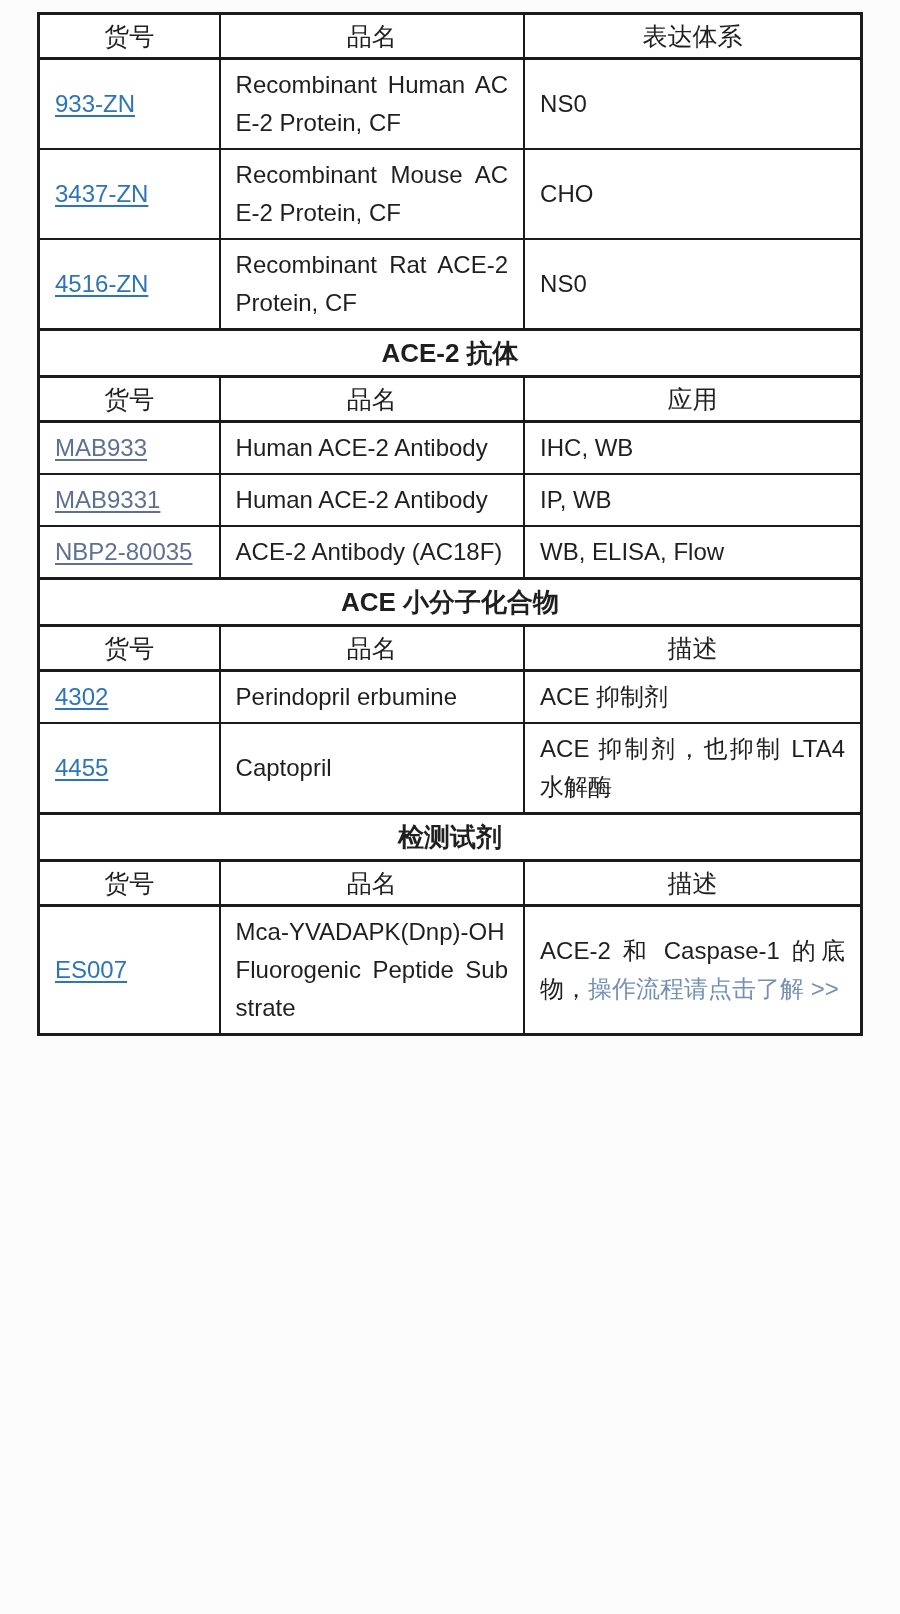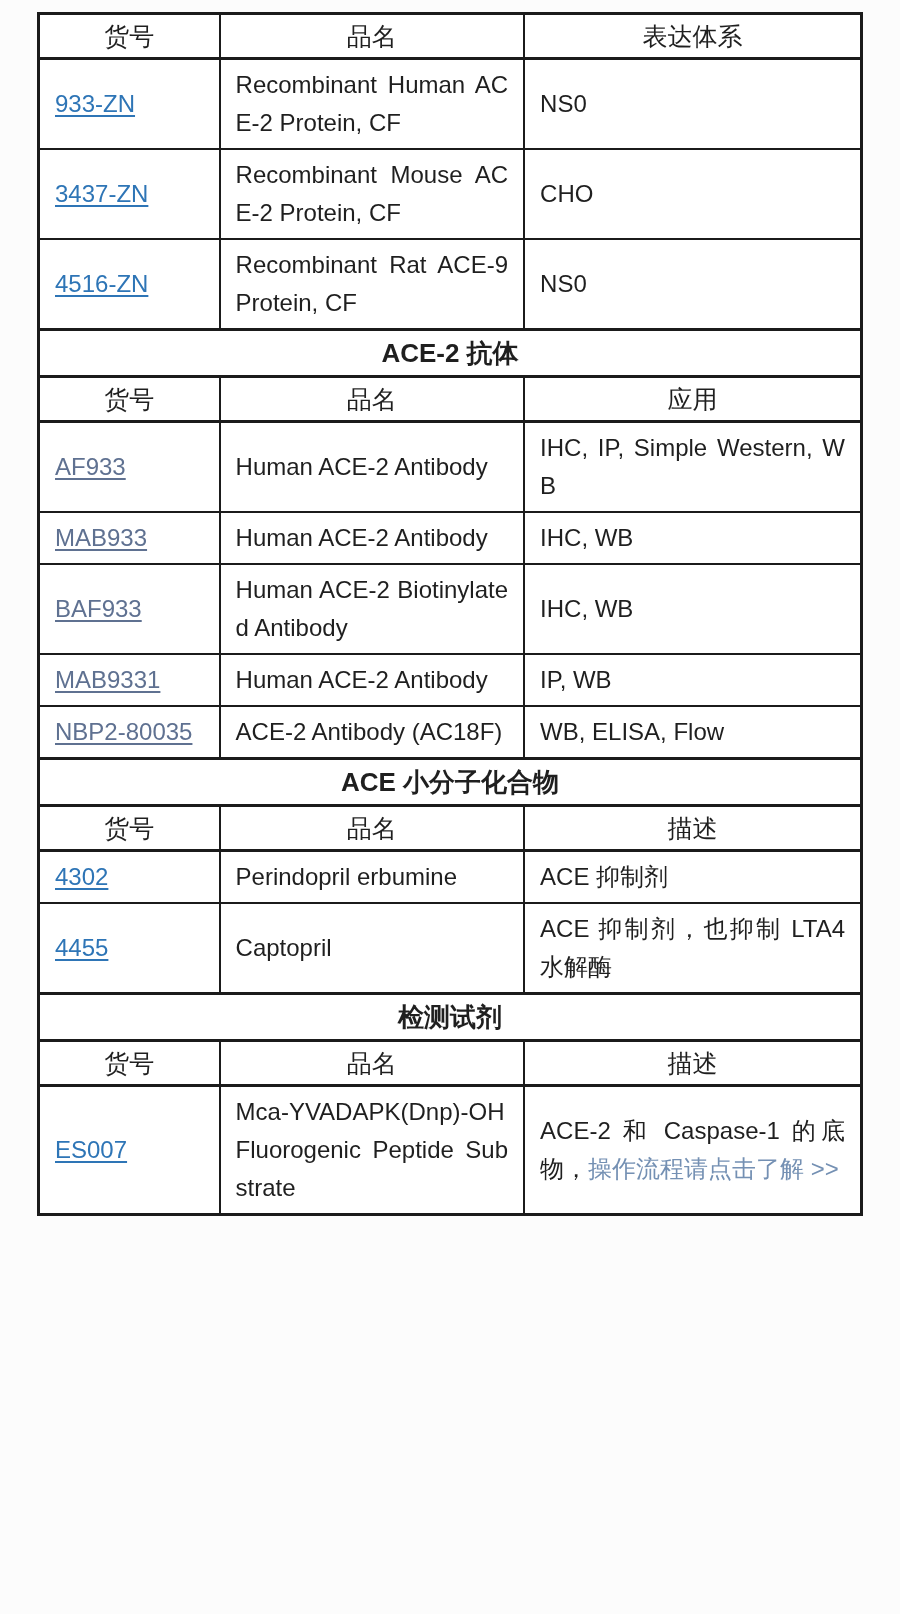--- a/index.html
+++ b/index.html
@@ -89,44 +89,34 @@
           <td class="col-name"><span>Recombinant Human ACE-2 Protein, CF</span></td>
           <td class="col-value"><span>NS0</span></td>
         </tr>
         <tr class="data-row">
           <td class="col-catalog"><a class="cat-link blue">3437-ZN</a></td>
           <td class="col-name"><span>Recombinant Mouse ACE-2 Protein, CF</span></td>
           <td class="col-value"><span>CHO</span></td>
         </tr>
         <tr class="data-row">
           <td class="col-catalog"><a class="cat-link blue">4516-ZN</a></td>
-          <td class="col-name"><span>Recombinant Rat ACE-9 Protein, CF</span></td>
+          <td class="col-name"><span>Recombinant Rat ACE-2 Protein, CF</span></td>
           <td class="col-value"><span>NS0</span></td>
         </tr>
         <tr class="section-title-row">
           <td class="section-title" colspan="3">ACE-2 抗体</td>
         </tr>
         <tr class="header-row">
           <td class="col-header">货号</td>
           <td class="col-header">品名</td>
           <td class="col-header">应用</td>
         </tr>
         <tr class="data-row">
-          <td class="col-catalog"><a class="cat-link muted">AF933</a></td>
-          <td class="col-name"><span>Human ACE-2 Antibody</span></td>
-          <td class="col-value"><span>IHC, IP, Simple Western, WB</span></td>
-        </tr>
-        <tr class="data-row">
           <td class="col-catalog"><a class="cat-link muted">MAB933</a></td>
           <td class="col-name"><span>Human ACE-2 Antibody</span></td>
-          <td class="col-value"><span>IHC, WB</span></td>
-        </tr>
-        <tr class="data-row">
-          <td class="col-catalog"><a class="cat-link muted">BAF933</a></td>
-          <td class="col-name"><span>Human ACE-2 Biotinylated Antibody</span></td>
           <td class="col-value"><span>IHC, WB</span></td>
         </tr>
         <tr class="data-row">
           <td class="col-catalog"><a class="cat-link muted">MAB9331</a></td>
           <td class="col-name"><span>Human ACE-2 Antibody</span></td>
           <td class="col-value"><span>IP, WB</span></td>
         </tr>
         <tr class="data-row">
           <td class="col-catalog"><a class="cat-link muted">NBP2-80035</a></td>
           <td class="col-name"><span>ACE-2 Antibody (AC18F)</span></td>

